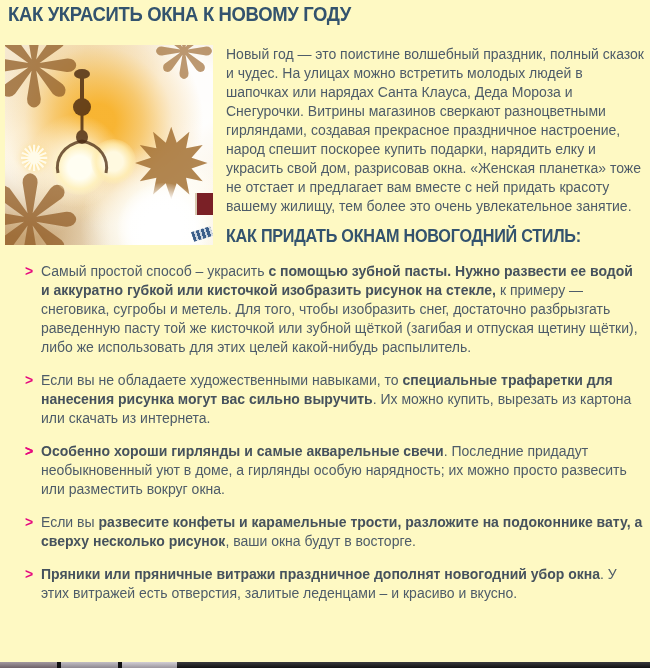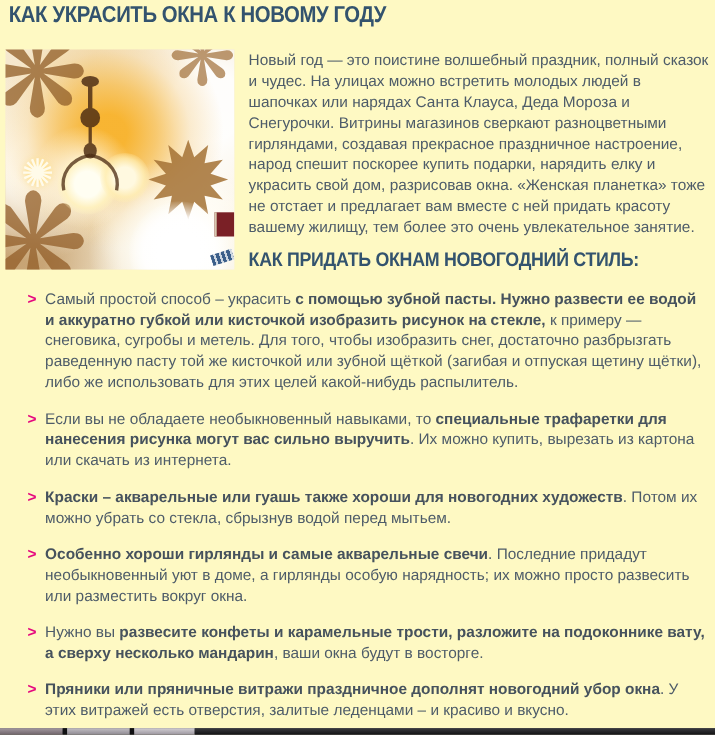--- a/index.html
+++ b/index.html
@@ -99,24 +99,24 @@
     <div class="shelf-box"></div>
     <div class="shelf-books"></div>
   </div>
 
   <p class="intro">Новый год — это поистине волшебный праздник, полный сказок и чудес. На улицах можно встретить молодых людей в шапочках или нарядах Санта Клауса, Деда Мороза и Снегурочки. Витрины магазинов сверкают разноцветными гирляндами, создавая прекрасное праздничное настроение, народ спешит поскорее купить подарки, нарядить елку и украсить свой дом, разрисовав окна. «Женская планетка» тоже не отстает и предлагает вам вместе с ней придать красоту вашему жилищу, тем более это очень увлекательное занятие.</p>
 
   <h2 class="subheading">КАК ПРИДАТЬ ОКНАМ НОВОГОДНИЙ СТИЛЬ:</h2>
 
   <ul class="tips" id="tips-list">
       <li><span class="marker">&gt;</span><span><span>Самый простой способ – украсить </span><b>с помощью зубной пасты. Нужно развести ее водой и аккуратно губкой или кисточкой изобразить рисунок на стекле,</b><span> к примеру — снеговика, сугробы и метель. Для того, чтобы изобразить снег, достаточно разбрызгать раведенную пасту той же кисточкой или зубной щёткой (загибая и отпуская щетину щётки), либо же использовать для этих целей какой-нибудь распылитель.</span></span></li>
-      <li><span class="marker">&gt;</span><span><span>Если вы не обладаете необыкновенный навыками, то </span><b>специальные трафаретки для нанесения рисунка могут вас сильно выручить</b><span>. Их можно купить, вырезать из картона или скачать из интернета.</span></span></li>
-      <li><span class="marker">&gt;</span><span><b>Краски – акварельные или гуашь также хороши для новогодних художеств</b><span>. Потом их можно убрать со стекла, сбрызнув водой перед мытьем.</span></span></li>
+      <li><span class="marker">&gt;</span><span><span>Если вы не обладаете художественными навыками, то </span><b>специальные трафаретки для нанесения рисунка могут вас сильно выручить</b><span>. Их можно купить, вырезать из картона или скачать из интернета.</span></span></li>
+      <li><span class="marker">&gt;</span></li>
       <li><span class="marker">&gt;</span><span><b>Особенно хороши гирлянды и самые акварельные свечи</b><span>. Последние придадут необыкновенный уют в доме, а гирлянды особую нарядность; их можно просто развесить или разместить вокруг окна.</span></span></li>
-      <li><span class="marker">&gt;</span><span><span>Нужно вы </span><b>развесите конфеты и карамельные трости, разложите на подоконнике вату, а сверху несколько мандарин</b><span>, ваши окна будут в восторге.</span></span></li>
+      <li><span class="marker">&gt;</span><span><span>Если вы </span><b>развесите конфеты и карамельные трости, разложите на подоконнике вату, а сверху несколько рисунок</b><span>, ваши окна будут в восторге.</span></span></li>
       <li><span class="marker">&gt;</span><span><b>Пряники или пряничные витражи праздничное дополнят новогодний убор окна</b><span>. У этих витражей есть отверстия, залитые леденцами – и красиво и вкусно.</span></span></li>
     </ul>
 
   <div class="taskbar">
     <div class="tb-seg tb-s1"></div>
     <div class="tb-seg tb-gap"></div>
     <div class="tb-seg tb-s2"></div>
     <div class="tb-seg tb-gap"></div>
     <div class="tb-seg tb-s3"></div>
     <div class="tb-rest"></div>

